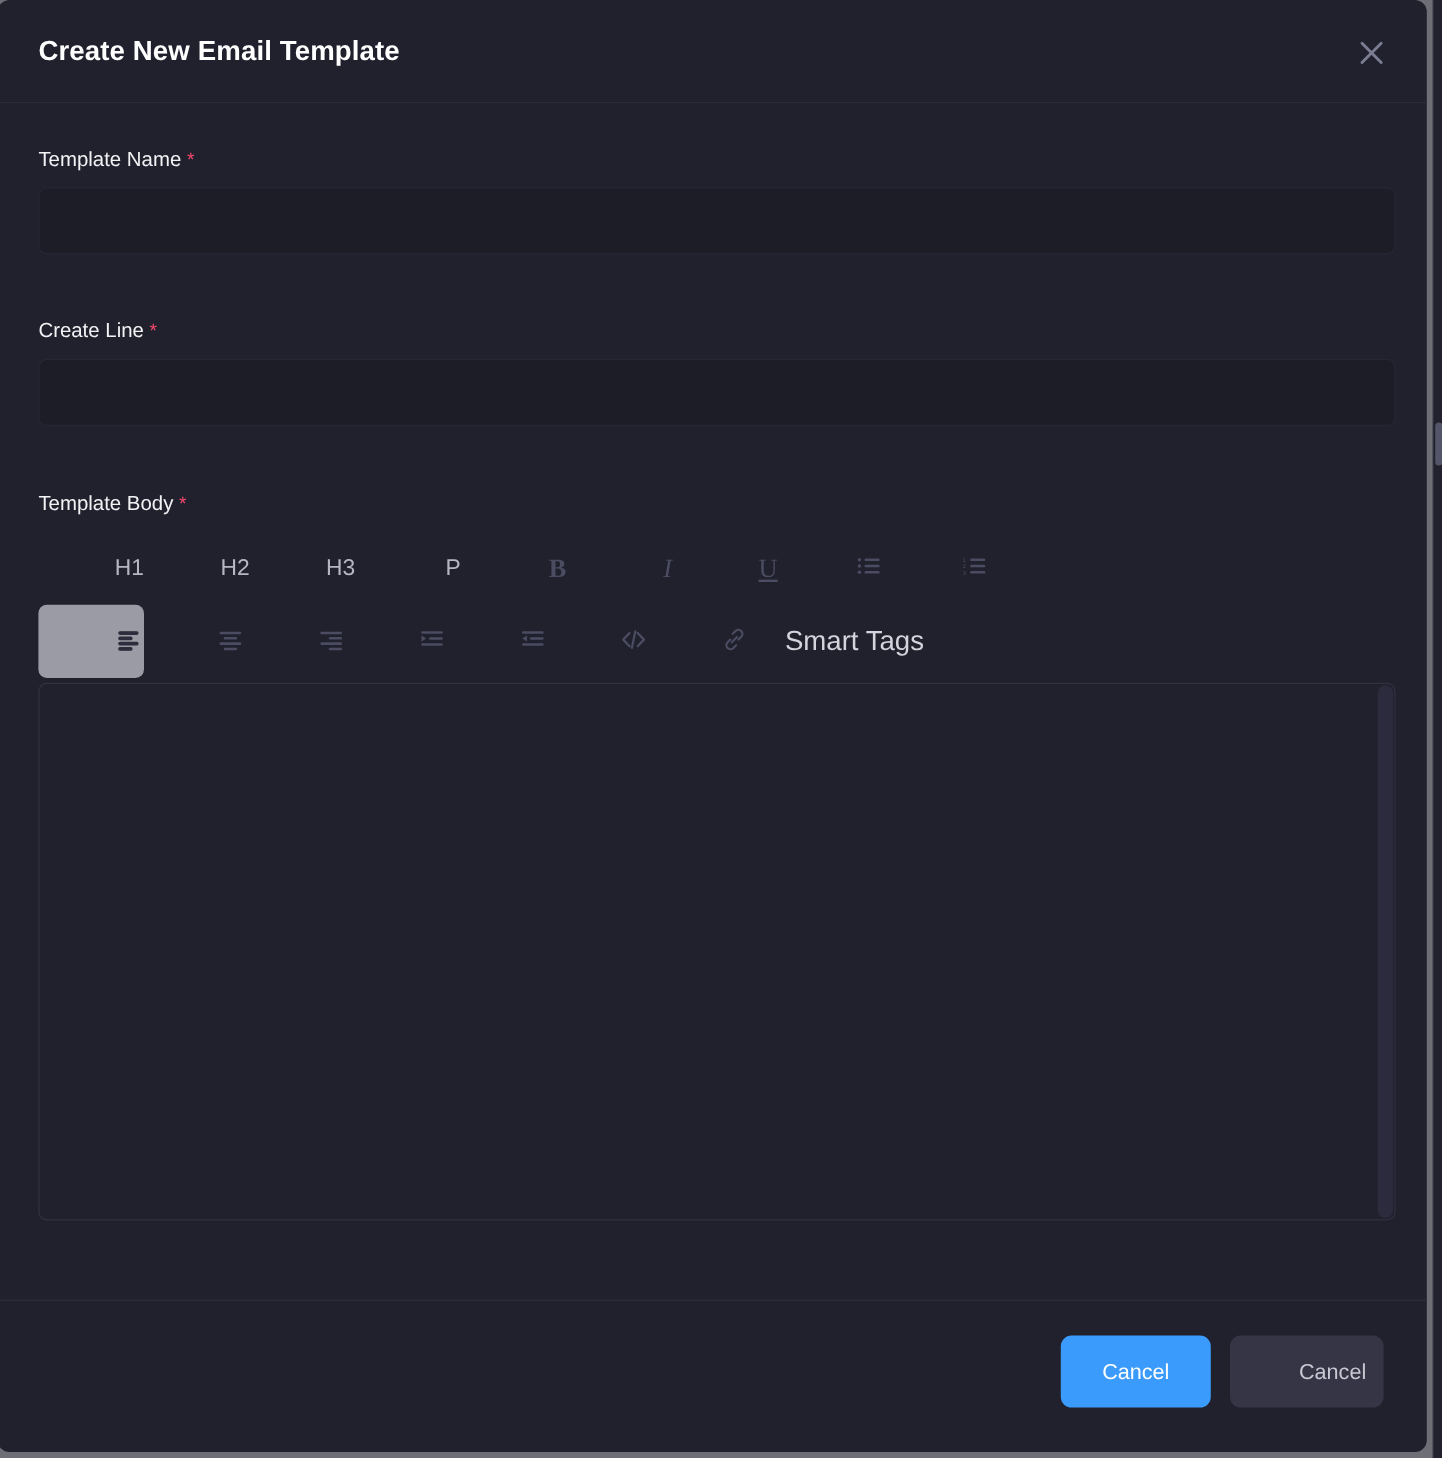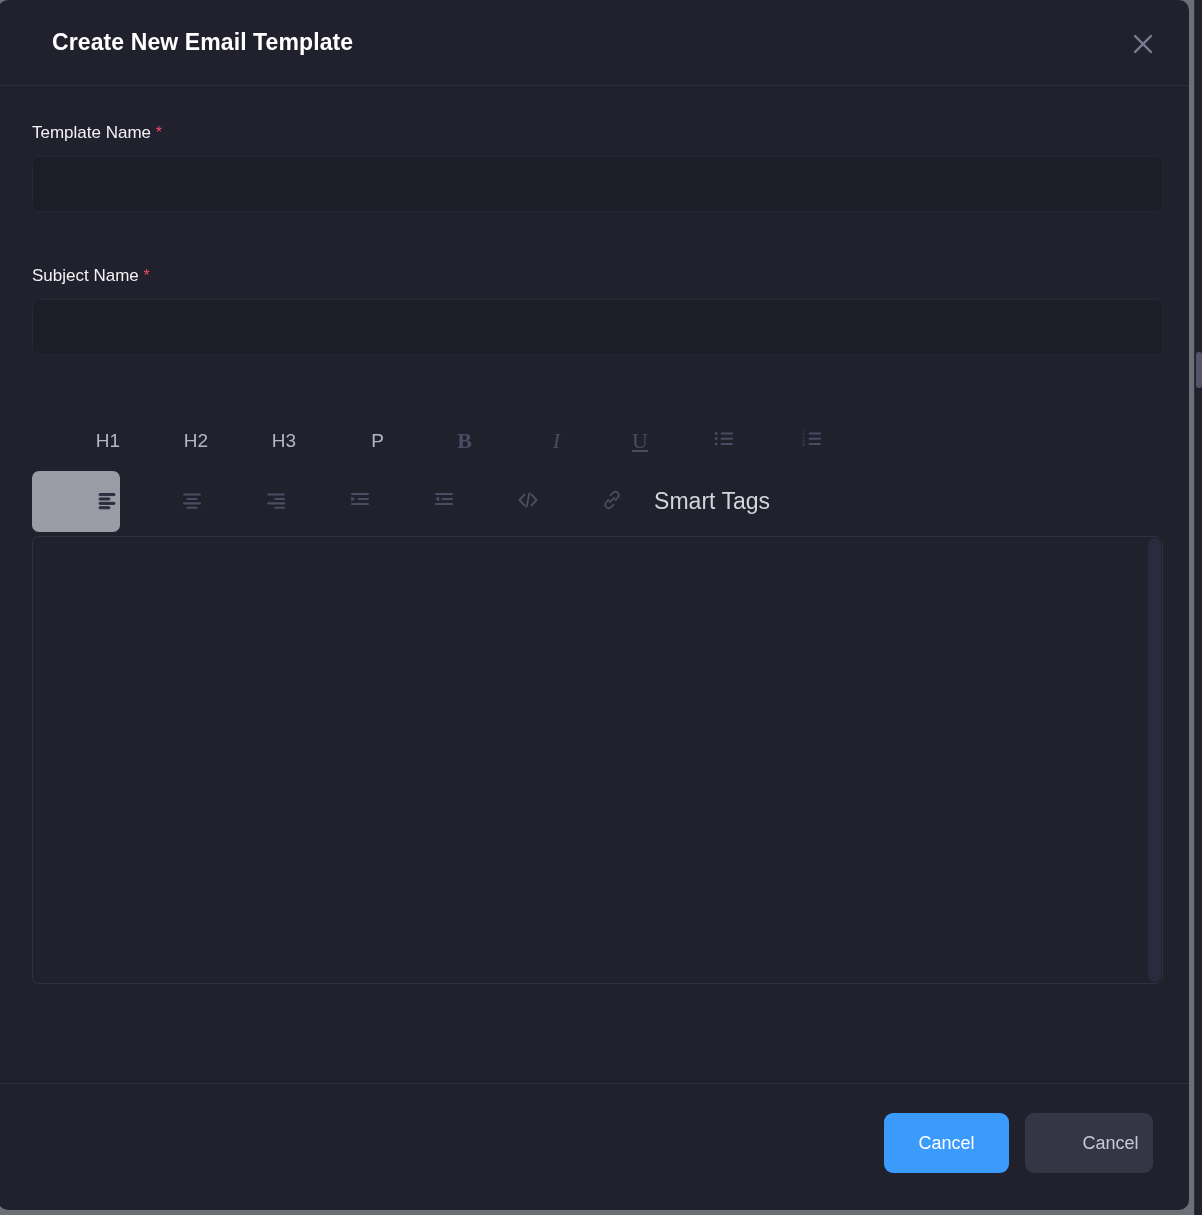--- a/index.html
+++ b/index.html
@@ -32,21 +32,20 @@
     border-bottom: 1px solid #2c2c3a;
   }
   #modal-title {
     position: absolute;
     left: 34px;
     top: 29px;
     font-size: 23px;
     font-weight: bold;
     color: #ffffff;
     letter-spacing: .1px;
-    margin-left: 20px;
   }
   #close-btn {
     position: absolute;
     right: 31px;
     top: 29px;
     width: 30px;
     height: 30px;
     cursor: pointer;
     display: flex;
     align-items: center;
@@ -217,27 +216,31 @@
     <div id="grp-name">
       <label class="field-label">
         <span>Template Name</span>
         <span class="req">*</span>
       </label>
       <input class="text-input" type="text" placeholder="" style="">
     </div>
 
     <div id="grp-subject">
       <label class="field-label">
-        <span>Subject Name</span>
+        <span>Create Line</span>
         <span class="req">*</span>
       </label>
       <input class="text-input" type="text" placeholder="" style="">
     </div>
 
     <div id="grp-body">
+      <label class="field-label">
+        <span>Template Body</span>
+        <span class="req">*</span>
+      </label>
 
       <div id="toolbar">
         <div class="tb-row" id="tb-row-1">
             <button class="tb-btn" style="left: 0px;">
               <span class="tb-txt">H1</span>
             </button>
             <button class="tb-btn" style="left: 88px;">
               <span class="tb-txt">H2</span>
             </button>
             <button class="tb-btn" style="left: 176px;">

